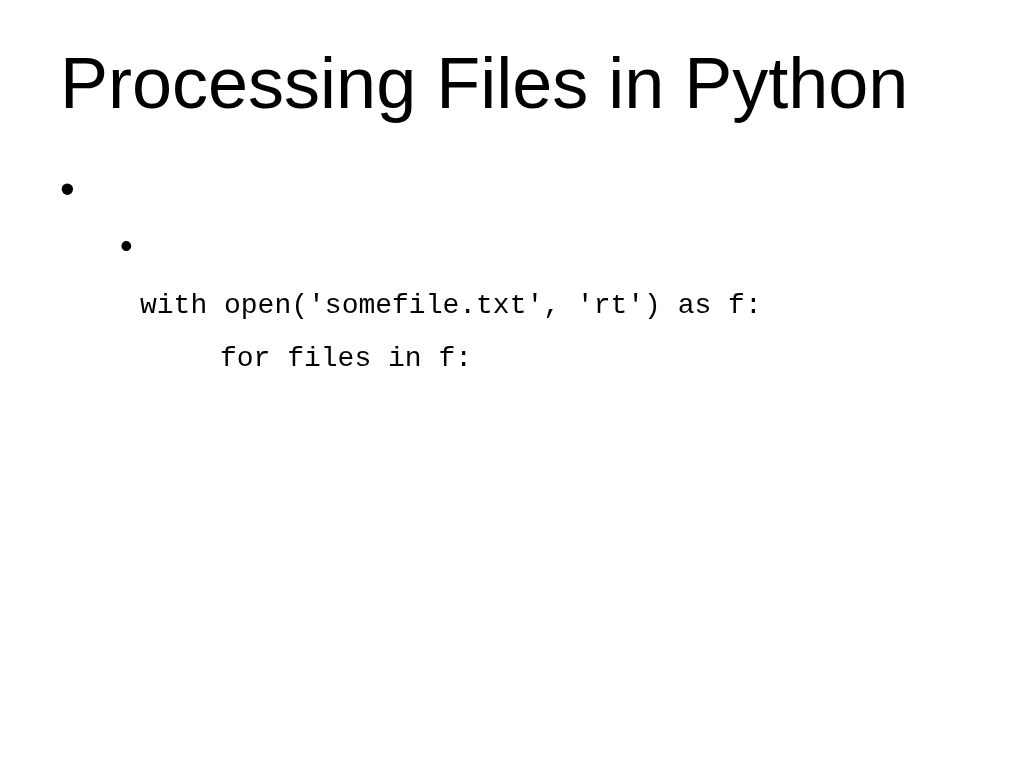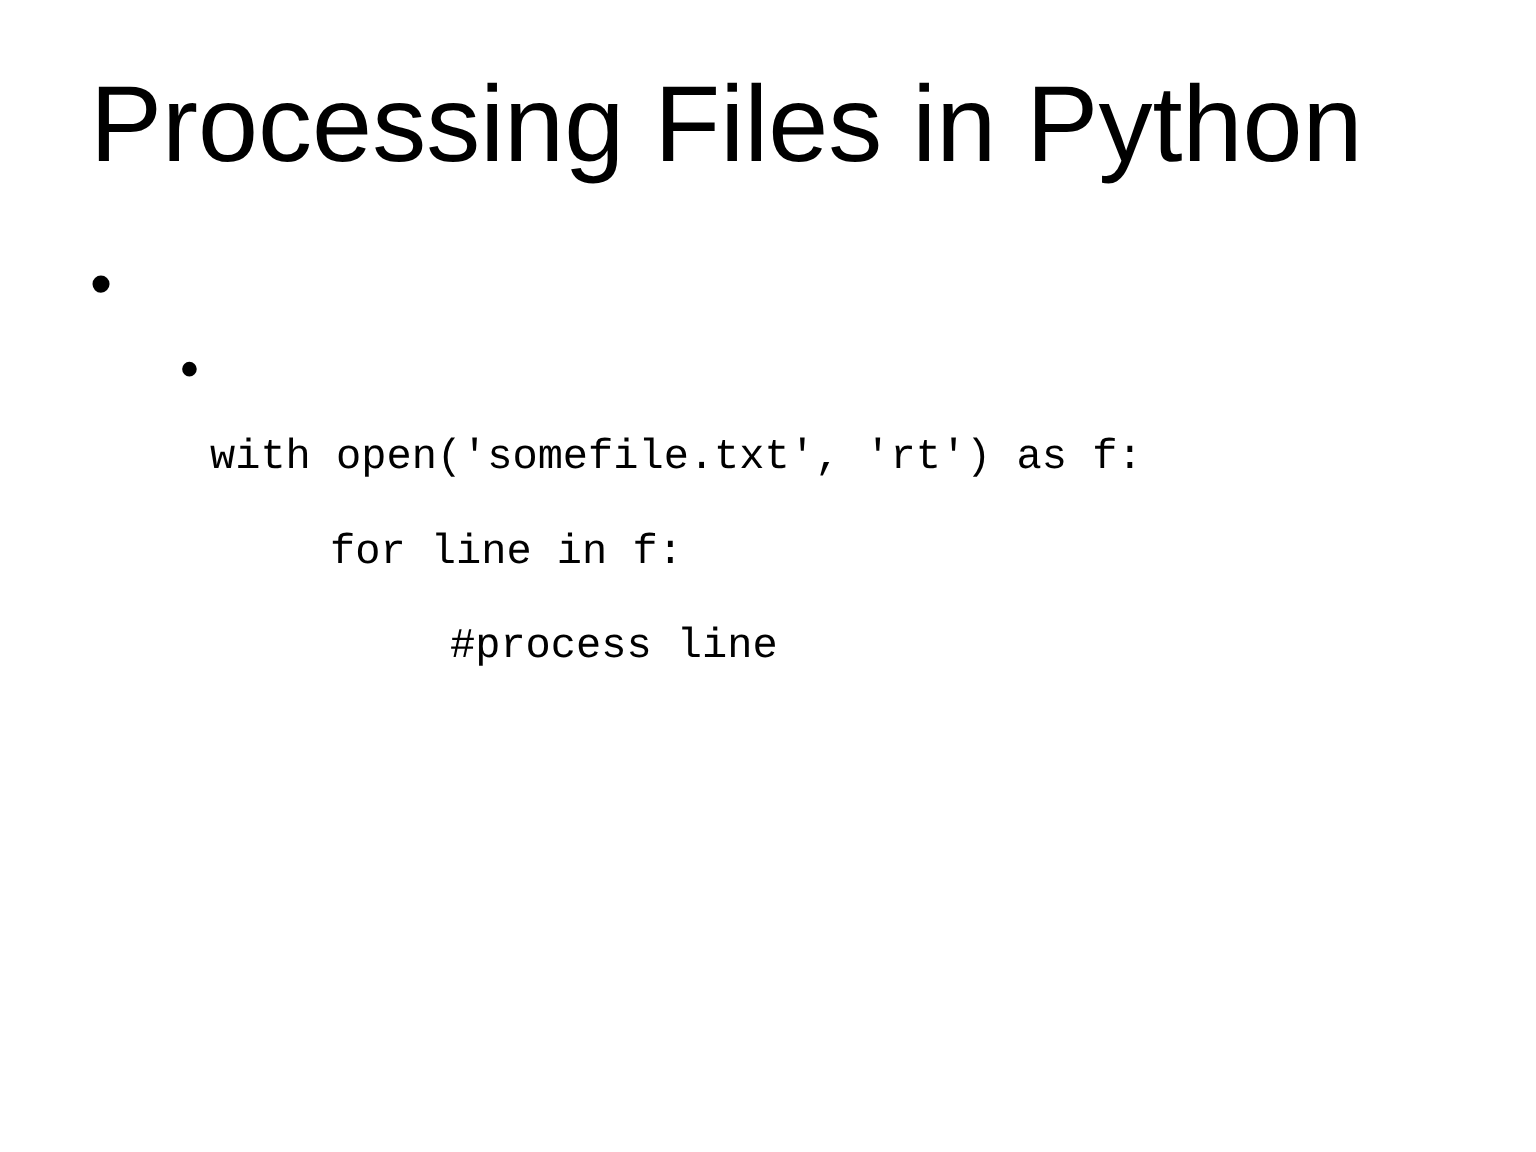--- a/index.html
+++ b/index.html
@@ -68,21 +68,21 @@
       font-size: 36px;
       line-height: 1.15;
       flex-shrink: 0;
     }
 
     .code-block {
       margin-left: 80px;
       margin-top: 16px;
       display: flex;
       flex-direction: column;
-      gap: 32px;
+      gap: 22px;
     }
 
     .code-line {
       font-family: 'Courier New', Courier, monospace;
       font-size: 28px;
       color: #000000;
       white-space: pre;
     }
 
     .code-line-indent1 {
@@ -112,18 +112,17 @@
     <div class="bullet-level1">
       <span class="bullet-dot">•</span>
     </div>
 
     <div class="bullet-level2">
       <span class="bullet-dot">•</span>
     </div>
 
     <div class="code-block">
       <div class="code-line">with open('somefile.txt', 'rt') as f:</div>
-      <div class="code-line-indent1">for line in f:</div>
-      <div class="code-line-indent2">#process line</div>
+      <div class="code-line-indent1">for files in f:</div>
     </div>
 
   </div>
 </div>
 
 </body></html>

